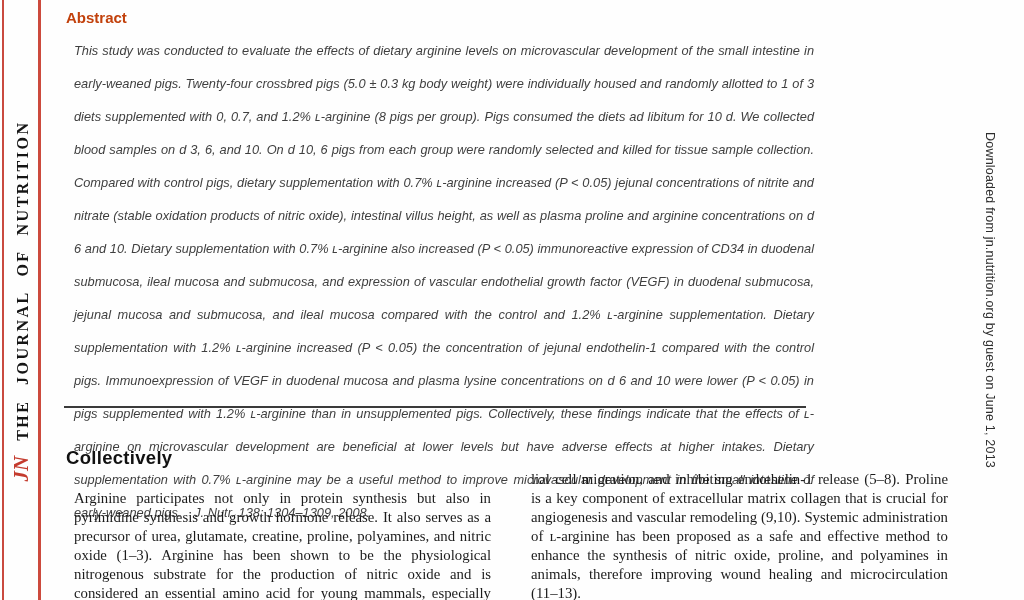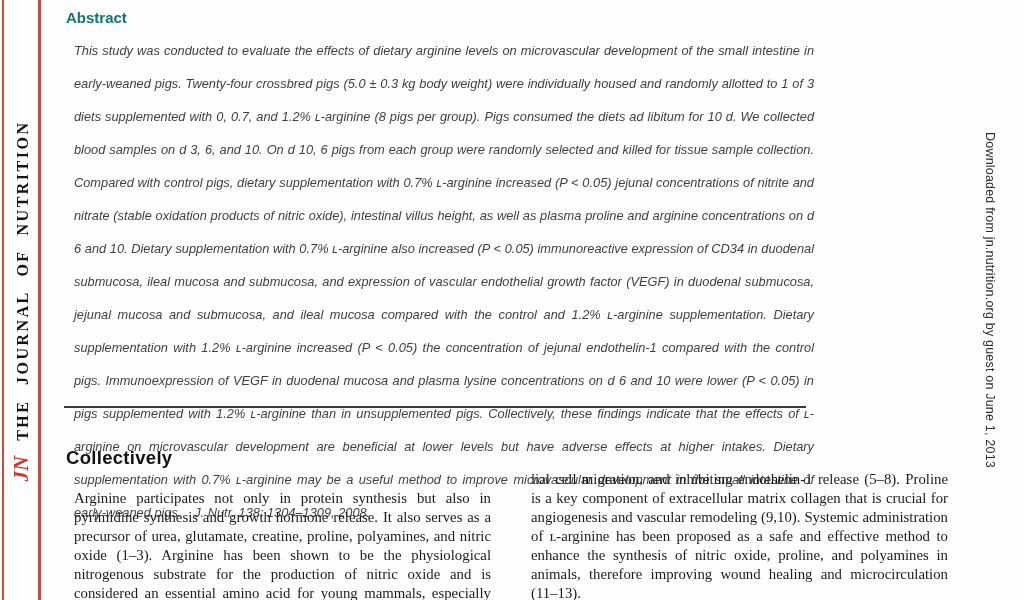--- a/index.html
+++ b/index.html
@@ -73,21 +73,21 @@
     color: #2e2e2e;
   }
 
   .abstract-heading {
     position: absolute;
     left: 66px;
     top: 9px;
     font-family: "Liberation Sans", "DejaVu Sans", sans-serif;
     font-weight: bold;
     font-size: 15px;
-    color: #0f766e;
+    color: #c2410c;
   }
   .abstract-body {
     position: absolute;
     left: 74px;
     top: 34px;
     width: 740px;
     font-family: "Liberation Sans", "DejaVu Sans", sans-serif;
     font-size: 12.8px;
     line-height: 33px;
     text-align: justify;

